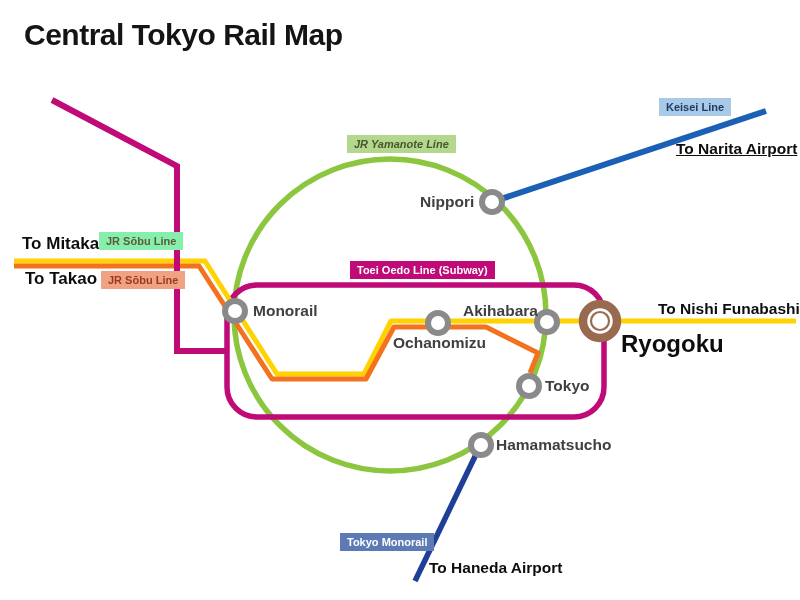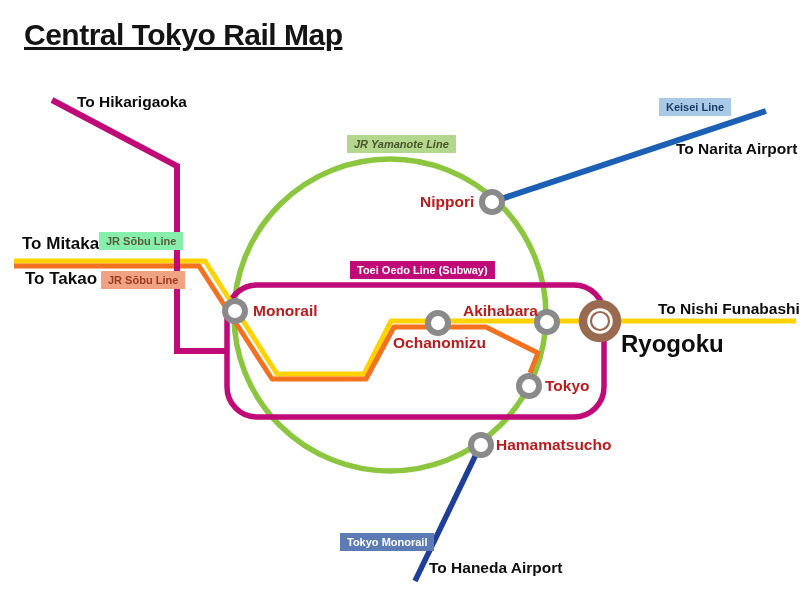--- a/index.html
+++ b/index.html
@@ -2,22 +2,22 @@
 <html><head>
 <meta charset="utf-8">
 <style>
   html,body{margin:0;padding:0;background:#ffffff;}
   #stage{
     position:relative;width:800px;height:600px;background:#ffffff;overflow:hidden;
     font-family:"Liberation Sans",sans-serif;color:#0d0d0d;
   }
   #rail-svg{position:absolute;left:0;top:0;}
   .lbl{position:absolute;white-space:nowrap;line-height:1.15;}
-  .title{font-size:30px;font-weight:700;letter-spacing:-0.5px;color:#141414;text-decoration:underline;}
-  .station{font-size:15.5px;font-weight:700;color:#b91c1c;}
+  .title{font-size:30px;font-weight:700;letter-spacing:-0.5px;color:#141414;}
+  .station{font-size:15.5px;font-weight:700;color:#404040;}
   .station-big{font-size:24px;font-weight:700;color:#0d0d0d;}
   .dest{font-size:15.5px;font-weight:700;color:#0d0d0d;}
   .dest-lg{font-size:17px;font-weight:700;color:#0d0d0d;}
   .badge{
     position:absolute;white-space:nowrap;
     font-size:11px;font-weight:700;padding:2px 7px;line-height:1.3;
   }
 </style>
 </head>
 <body>
@@ -46,24 +46,23 @@
     <circle cx="547" cy="322" r="10" fill="#ffffff" stroke-width="6" stroke="#8a8a8a"></circle>
     <circle cx="529" cy="386" r="10" fill="#ffffff" stroke-width="6" stroke="#8a8a8a"></circle>
     <circle cx="481" cy="445" r="10" fill="#ffffff" stroke-width="6" stroke="#8a8a8a"></circle>
 
     <circle cx="600" cy="321" r="17" fill="#ffffff" stroke-width="8.5" stroke="#9a6a50"></circle>
     <circle cx="600" cy="321" r="9" fill="none" stroke-width="2.2" stroke="#9a6a50"></circle>
   </svg>
 
   <div class="lbl title" style="left:24px;top:18px;">Central Tokyo Rail Map</div>
 
-  <div class="lbl dest" style="left:77px;top:93px;">To Hikarigaoka</div>
   <div class="lbl dest-lg" style="left:22px;top:234px;">To Mitaka</div>
   <div class="lbl dest-lg" style="left:25px;top:269px;">To Takao</div>
-  <div class="lbl dest" style="left:676px;top:140px;">To Narita Airport</div>
+  <div class="lbl dest" style="left:676px;top:140px;text-decoration:underline;">To Narita Airport</div>
   <div class="lbl dest" style="left:658px;top:300px;text-align:right;">To Nishi Funabashi</div>
   <div class="lbl dest" style="left:429px;top:559px;">To Haneda Airport</div>
 
   <div class="badge" style="left: 347px; top: 135px; background-color: rgb(180, 215, 142); color: rgb(73, 86, 46); font-style: italic;">JR Yamanote Line</div>
   <div class="badge" style="left: 99px; top: 232px; background-color: #86efac; color: rgb(93, 91, 57);">JR Sōbu Line</div>
   <div class="badge" style="left: 101px; top: 271px; background-color: rgb(240, 163, 131); color: rgb(156, 58, 32);">JR Sōbu Line</div>
   <div class="badge" style="left: 350px; top: 261px; background-color: rgb(191, 10, 120); color: rgb(255, 255, 255);">Toei Oedo Line (Subway)</div>
   <div class="badge" style="left: 659px; top: 98px; background-color: rgb(169, 202, 231); color: rgb(28, 60, 102);">Keisei Line</div>
   <div class="badge" style="left: 340px; top: 533px; background-color: rgb(92, 123, 180); color: rgb(255, 255, 255);">Tokyo Monorail</div>
 

